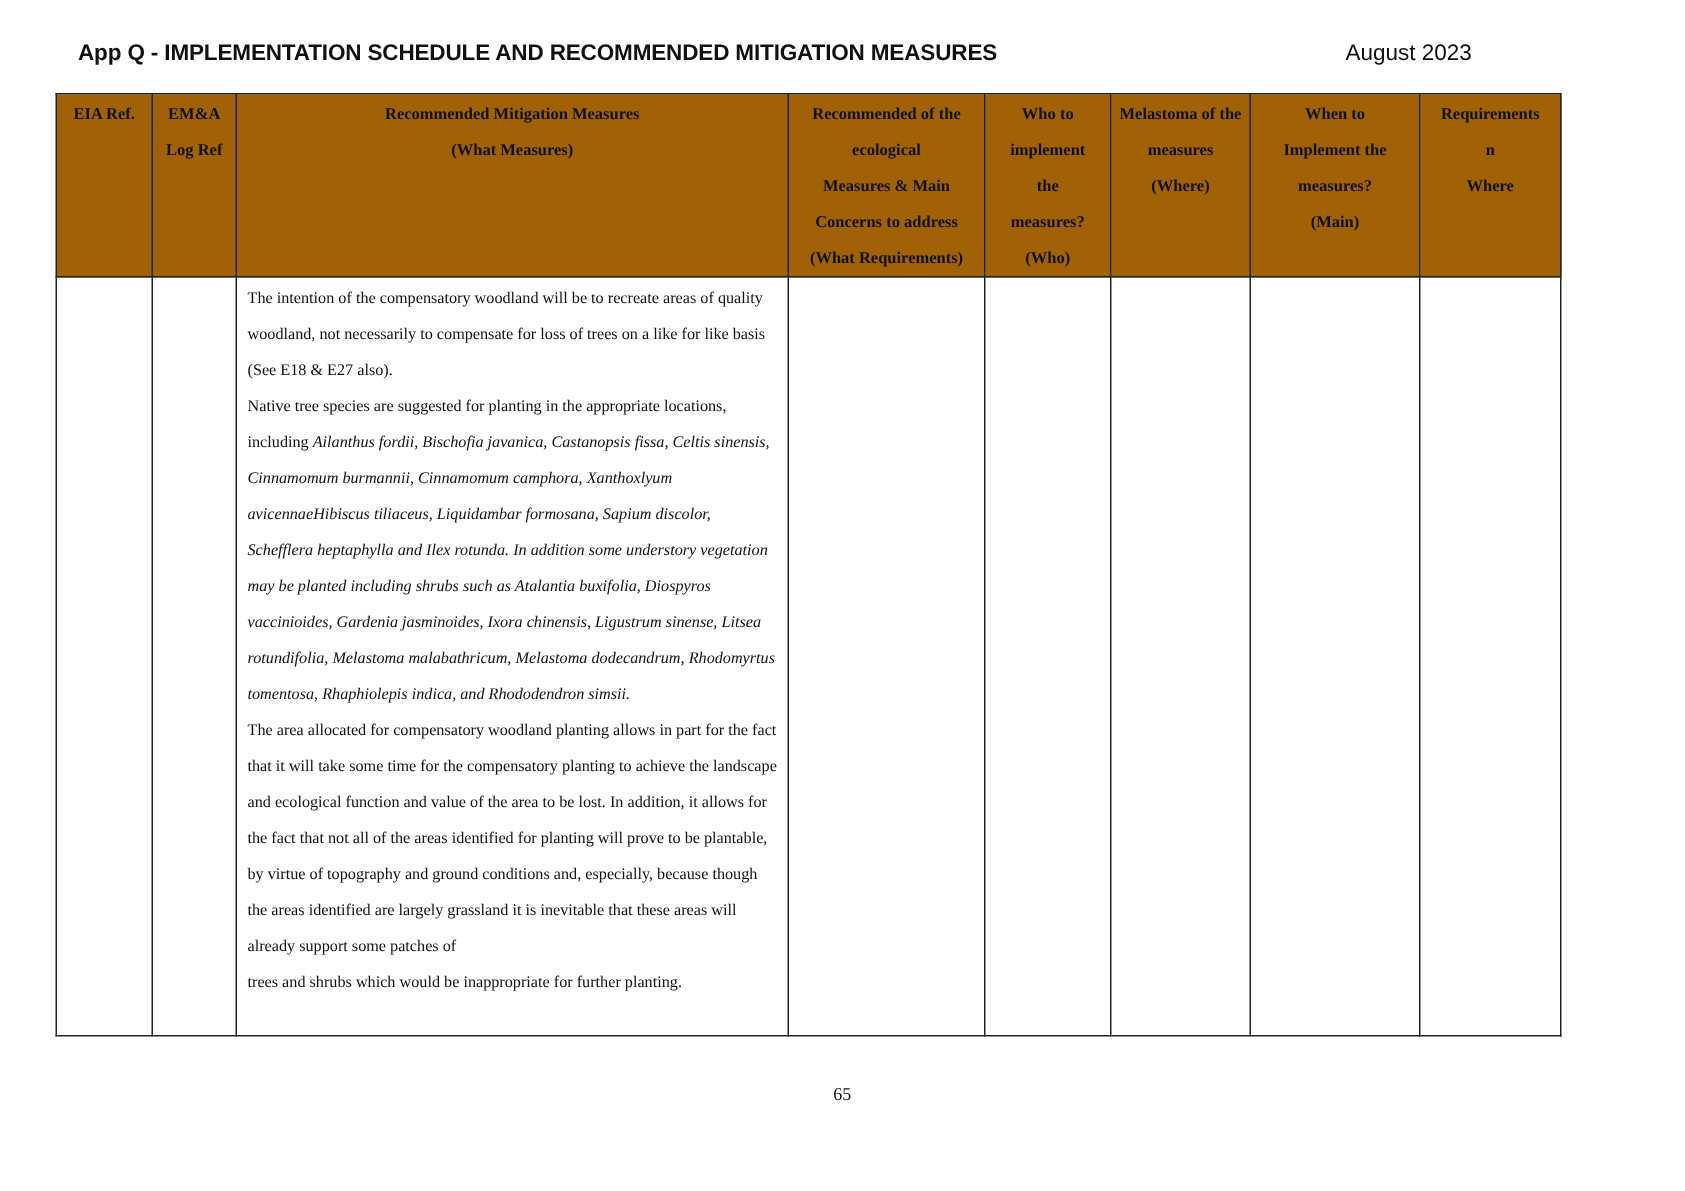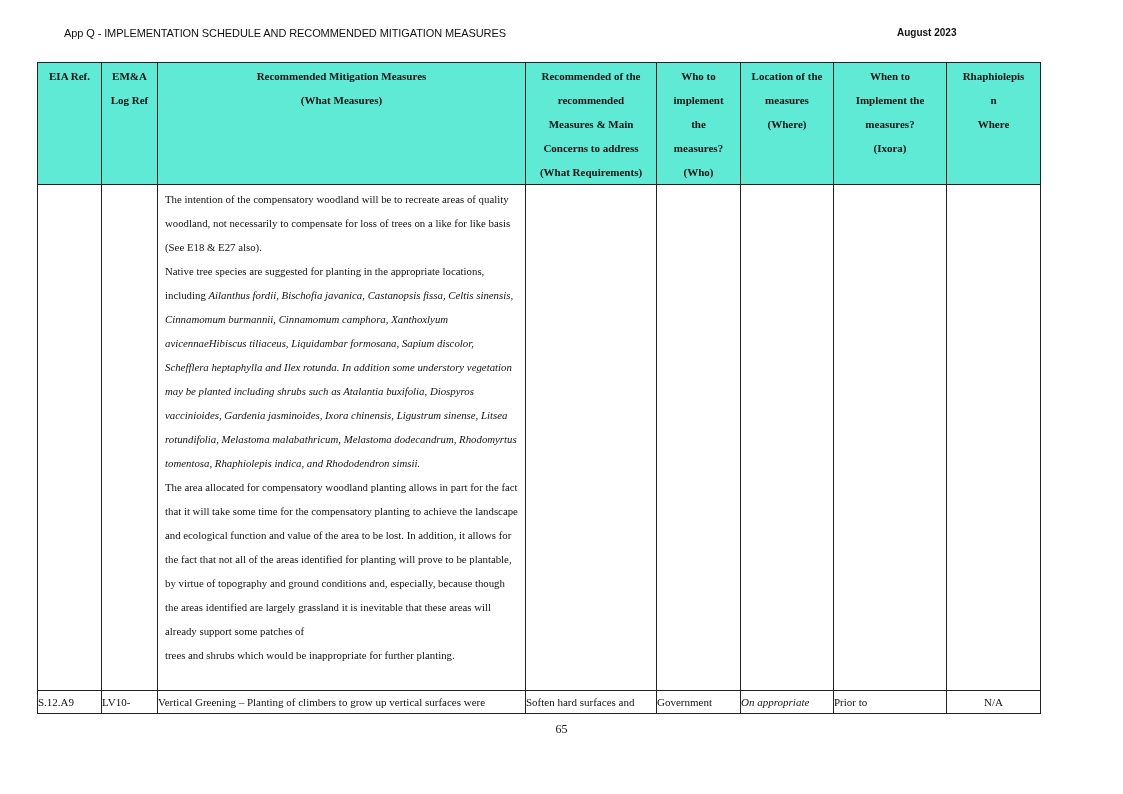--- a/index.html
+++ b/index.html
@@ -1,22 +1,22 @@
 <!DOCTYPE html>
 <html><head>
 <meta charset="utf-8">
 <style>
   html, body { margin: 0; padding: 0; background: #ffffff; }
   body { width: 1123px; height: 794px; position: relative; overflow: hidden; }
   .page-header { position: absolute; top: 27px; left: 48px; width: 940px; height: 22px; }
-  .doc-title { position: absolute; left: 16px; top: 0; font-family: "Liberation Sans", sans-serif; font-weight: normal; font-size: 11px; color: #111; letter-spacing: -0.1px; }
-  .doc-date { position: absolute; left: 849px; top: 0; font-family: "Liberation Sans", sans-serif; font-weight: bold; font-size: 10px; color: #111; }
+  .doc-title { position: absolute; left: 4px; top: 0; font-family: "Liberation Sans", sans-serif; font-weight: bold; font-size: 15px; color: #111; letter-spacing: -0.1px; }
+  .doc-date { position: absolute; left: 849px; top: 0; font-family: "Liberation Sans", sans-serif; font-weight: normal; font-size: 15px; color: #111; }
   table.schedule { position: absolute; top: 62px; left: 37px; border-collapse: collapse; font-family: "Liberation Serif", serif; font-size: 11px; color: #111; table-layout: fixed; }
   table.schedule th, table.schedule td { border: 1.5px solid #222; vertical-align: top; padding: 0; }
-  table.schedule th { background: #5eead4; font-weight: bold; text-align: center; line-height: 24px; padding-top: 1px; height: 118px; }
+  table.schedule th { background: #a16207; font-weight: bold; text-align: center; line-height: 24px; padding-top: 1px; height: 118px; }
   .col1 { width: 64px; } .col2 { width: 56px; } .col3 { width: 368px; } .col4 { width: 131px; }
   .col5 { width: 84px; } .col6 { width: 93px; } .col7 { width: 113px; } .col8 { width: 94px; }
   td.body-cell { height: 505px; }
   .measures { padding: 2px 6px 0 7px; line-height: 24px; font-size: 10.8px; }
   .measures p { margin: 0; }
   .it { font-style: italic; }
   td.row2 { height: 22px; line-height: 22px; padding-left: 6px; font-size: 11px; }
   td.row2.center { text-align: center; padding-left: 0; }
   .page-number { position: absolute; top: 722px; left: 0; width: 1123px; text-align: center; font-family: "Liberation Serif", serif; font-size: 12px; color: #111; }
   .hline { display: block; }
@@ -48,45 +48,45 @@
       <th>
         <span class="hline">EM&amp;A</span>
         <span class="hline">Log Ref</span>
       </th>
       <th>
         <span class="hline">Recommended Mitigation Measures</span>
         <span class="hline">(What Measures)</span>
       </th>
       <th>
         <span class="hline">Recommended of the</span>
-        <span class="hline">recommended</span>
+        <span class="hline">ecological</span>
         <span class="hline">Measures &amp; Main</span>
         <span class="hline">Concerns to address</span>
         <span class="hline">(What Requirements)</span>
       </th>
       <th>
         <span class="hline">Who to</span>
         <span class="hline">implement</span>
         <span class="hline">the</span>
         <span class="hline">measures?</span>
         <span class="hline">(Who)</span>
       </th>
       <th>
-        <span class="hline">Location of the</span>
+        <span class="hline">Melastoma of the</span>
         <span class="hline">measures</span>
         <span class="hline">(Where)</span>
       </th>
       <th>
         <span class="hline">When to</span>
         <span class="hline">Implement the</span>
         <span class="hline">measures?</span>
-        <span class="hline">(Ixora)</span>
+        <span class="hline">(Main)</span>
       </th>
       <th>
-        <span class="hline">Rhaphiolepis</span>
+        <span class="hline">Requirements</span>
         <span class="hline">n</span>
         <span class="hline">Where</span>
       </th>
     </tr>
   </thead>
   <tbody>
     <tr>
       <td class="body-cell"></td>
       <td class="body-cell"></td>
       <td class="body-cell">
@@ -96,26 +96,16 @@
           <p>The area allocated for compensatory woodland planting allows in part for the fact that it will take some time for the compensatory planting to achieve the landscape and ecological function and value of the area to be lost. In addition, it allows for the fact that not all of the areas identified for planting will prove to be plantable, by virtue of topography and ground conditions and, especially, because though the areas identified are largely grassland it is inevitable that these areas will already support some patches of</p>
           <p>trees and shrubs which would be inappropriate for further planting.</p>
         </div>
       </td>
       <td class="body-cell"></td>
       <td class="body-cell"></td>
       <td class="body-cell"></td>
       <td class="body-cell"></td>
       <td class="body-cell"></td>
     </tr>
-    <tr>
-      <td class="row2">S.12.A9</td>
-      <td class="row2">LV10-</td>
-      <td class="row2">Vertical Greening – Planting of climbers to grow up vertical surfaces were</td>
-      <td class="row2">Soften hard surfaces and</td>
-      <td class="row2">Government</td>
-      <td class="row2 it">On appropriate</td>
-      <td class="row2">Prior to</td>
-      <td class="row2 center">N/A</td>
-    </tr>
   </tbody>
 </table>
 
 <div class="page-number">65</div>
 
 </body></html>

